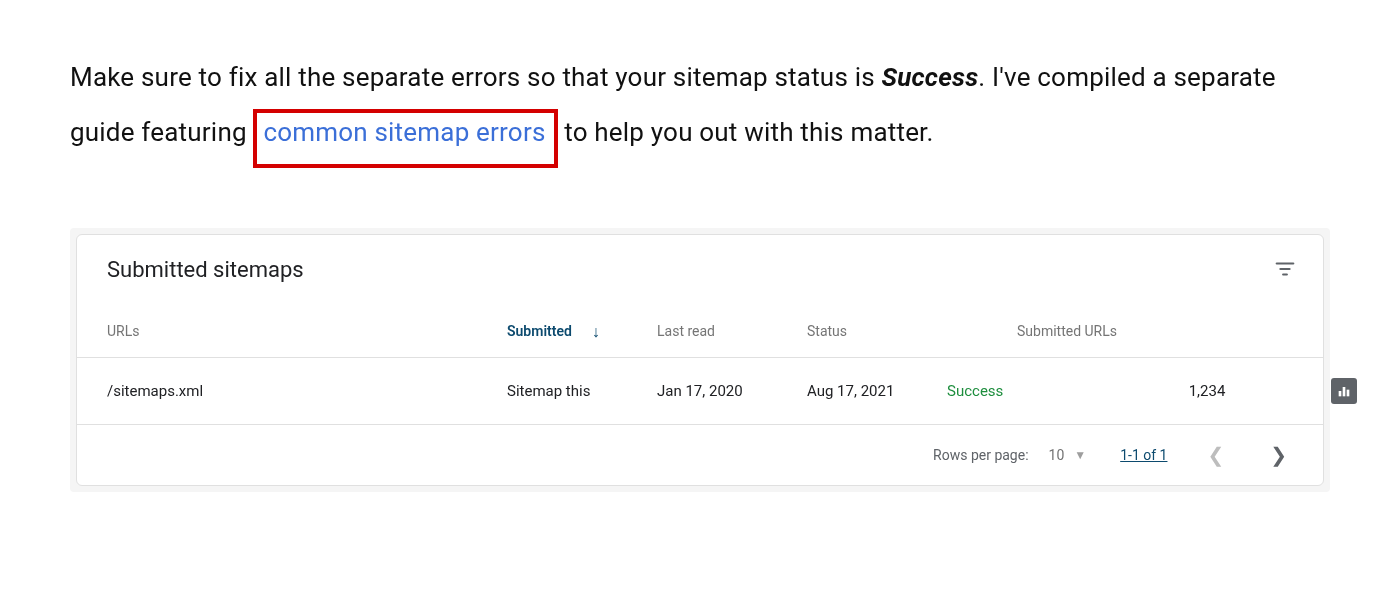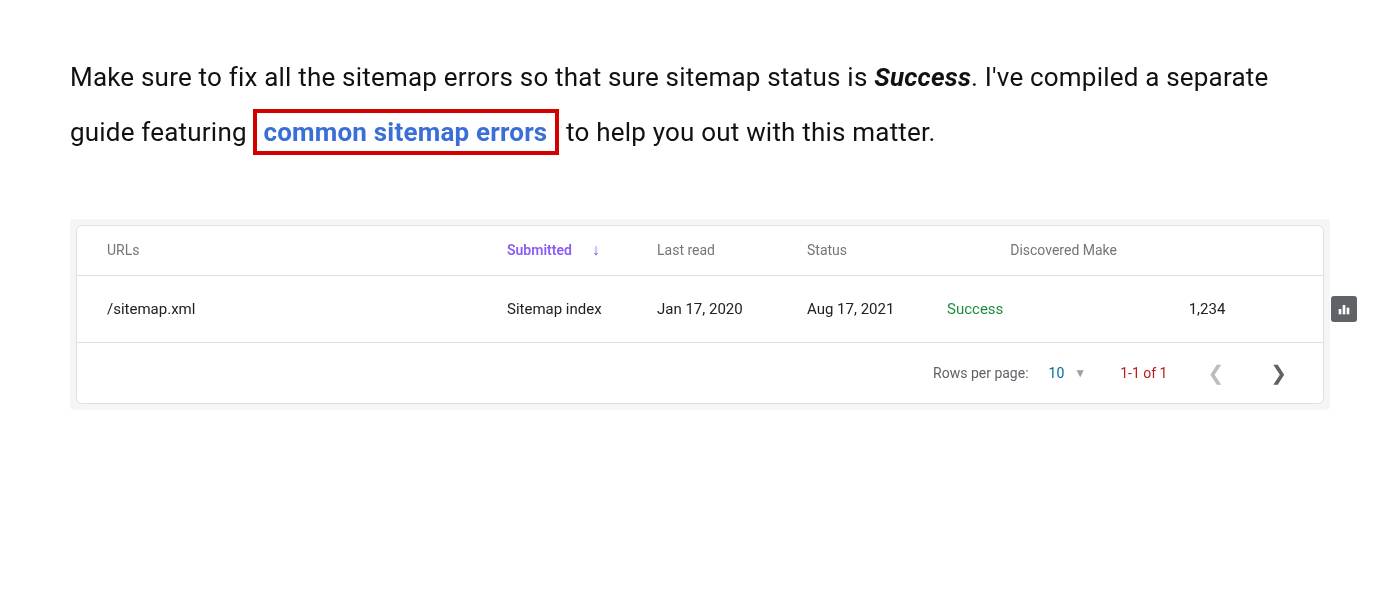--- a/index.html
+++ b/index.html
@@ -19,26 +19,25 @@
       margin-bottom: 60px;
       font-weight: 400;
     }
     .intro-text .success-bold {
       font-weight: 700;
       font-style: italic;
     }
     .intro-text .link-highlight {
       color: #3b6fd8;
       border: 4px solid #d40000;
-      padding: 6px 8px 6px 6px;
+      padding: 6px 8px 19px 6px;
       display: inline-block;
       line-height: 1;
       position: relative;
       text-decoration: none;
-      font-weight: bold;
     }
     .panel-outer {
       background: #f5f5f5;
       padding: 6px 6px 6px 6px;
       border-radius: 4px;
     }
     .panel-card {
       background: #fff;
       border: 1px solid #e0e0e0;
       border-radius: 6px;
@@ -67,21 +66,21 @@
 
     .table-head {
       display: grid;
       grid-template-columns: 400px 150px 150px 140px 170px 180px 60px;
       padding: 14px 30px 16px 30px;
       font-size: 14px;
       color: #757575;
       border-bottom: 1px solid #e0e0e0;
       align-items: center;
     }
-    .table-head .col-submitted { color: #8b5cf6; font-weight: 600; display: flex; align-items: center; gap: 20px; }
+    .table-head .col-submitted { color: #0c4a6e; font-weight: 600; display: flex; align-items: center; gap: 20px; }
     .table-head .col-discovered { text-align: right; }
     .sort-arrow { font-size: 16px; }
 
     .table-row {
       display: grid;
       grid-template-columns: 400px 150px 150px 140px 170px 180px 60px;
       padding: 20px 30px 20px 30px;
       font-size: 15px;
       color: #202124;
       align-items: center;
@@ -108,56 +107,66 @@
       display: flex;
       justify-content: flex-end;
       align-items: center;
       padding: 18px 30px 18px 30px;
       gap: 34px;
       font-size: 14px;
       color: #5f6368;
     }
     .rows-per-page { display: flex; align-items: center; gap: 20px; }
     .rows-select { display: flex; align-items: center; gap: 10px; color: #5f6368; }
-    .rows-select-val { color: #0369a1; }
+    .rows-select-val { color: #737373; }
     .rows-select-arrow { color: #9e9e9e; font-size: 12px; }
-    .page-range { color: #b91c1c; }
+    .page-range { color: #0c4a6e; text-decoration: underline; }
     .pager-btn {
       color: #bdbdbd;
       font-size: 20px;
       padding: 0 6px;
     }
     .pager-btn.next { color: #5f6368; }
   </style>
 </head>
 <body>
 
 <div class="intro-text">
-  <span>Make sure to fix all the sitemap errors so that sure sitemap status is </span><span class="success-bold">Success</span><span>. I've compiled a separate guide featuring </span><a class="link-highlight">common sitemap errors</a><span> to help you out with this matter.</span>
+  <span>Make sure to fix all the separate errors so that your sitemap status is </span><span class="success-bold">Success</span><span>. I've compiled a separate guide featuring </span><a class="link-highlight">common sitemap errors</a><span> to help you out with this matter.</span>
 </div>
 
 <div class="panel-outer">
   <div class="panel-card">
 
+    <div class="panel-header">
+      <div class="panel-title">Submitted sitemaps</div>
+      <div class="filter-icon">
+        <svg viewBox="0 0 24 24" fill="none" stroke="currentColor" stroke-width="2.4" stroke-linecap="round">
+          <line x1="3" y1="6" x2="21" y2="6"></line>
+          <line x1="7" y1="12" x2="17" y2="12"></line>
+          <line x1="10" y1="18" x2="14" y2="18"></line>
+        </svg>
+      </div>
+    </div>
 
     <div class="table-head">
       <div>URLs</div>
       <div class="col-submitted">
         <span>Submitted</span>
         <span class="sort-arrow">↓</span>
       </div>
       <div>Last read</div>
       <div>Status</div>
-      <div class="col-discovered">Discovered Make</div>
+      <div class="col-discovered">Submitted URLs</div>
       <div></div>
     </div>
 
     <div class="table-row">
-      <div>/sitemap.xml</div>
-      <div>Sitemap index</div>
+      <div>/sitemaps.xml</div>
+      <div>Sitemap this</div>
       <div>Jan 17, 2020</div>
       <div>Aug 17, 2021</div>
       <div class="cell-status">Success</div>
       <div class="cell-discovered">1,234</div>
       <div class="cell-chart">
         <div class="chart-icon-btn">
           <svg viewBox="0 0 24 24" fill="#ffffff">
             <rect x="4" y="12" width="4" height="8"></rect>
             <rect x="10" y="6" width="4" height="14"></rect>
             <rect x="16" y="10" width="4" height="10"></rect>

